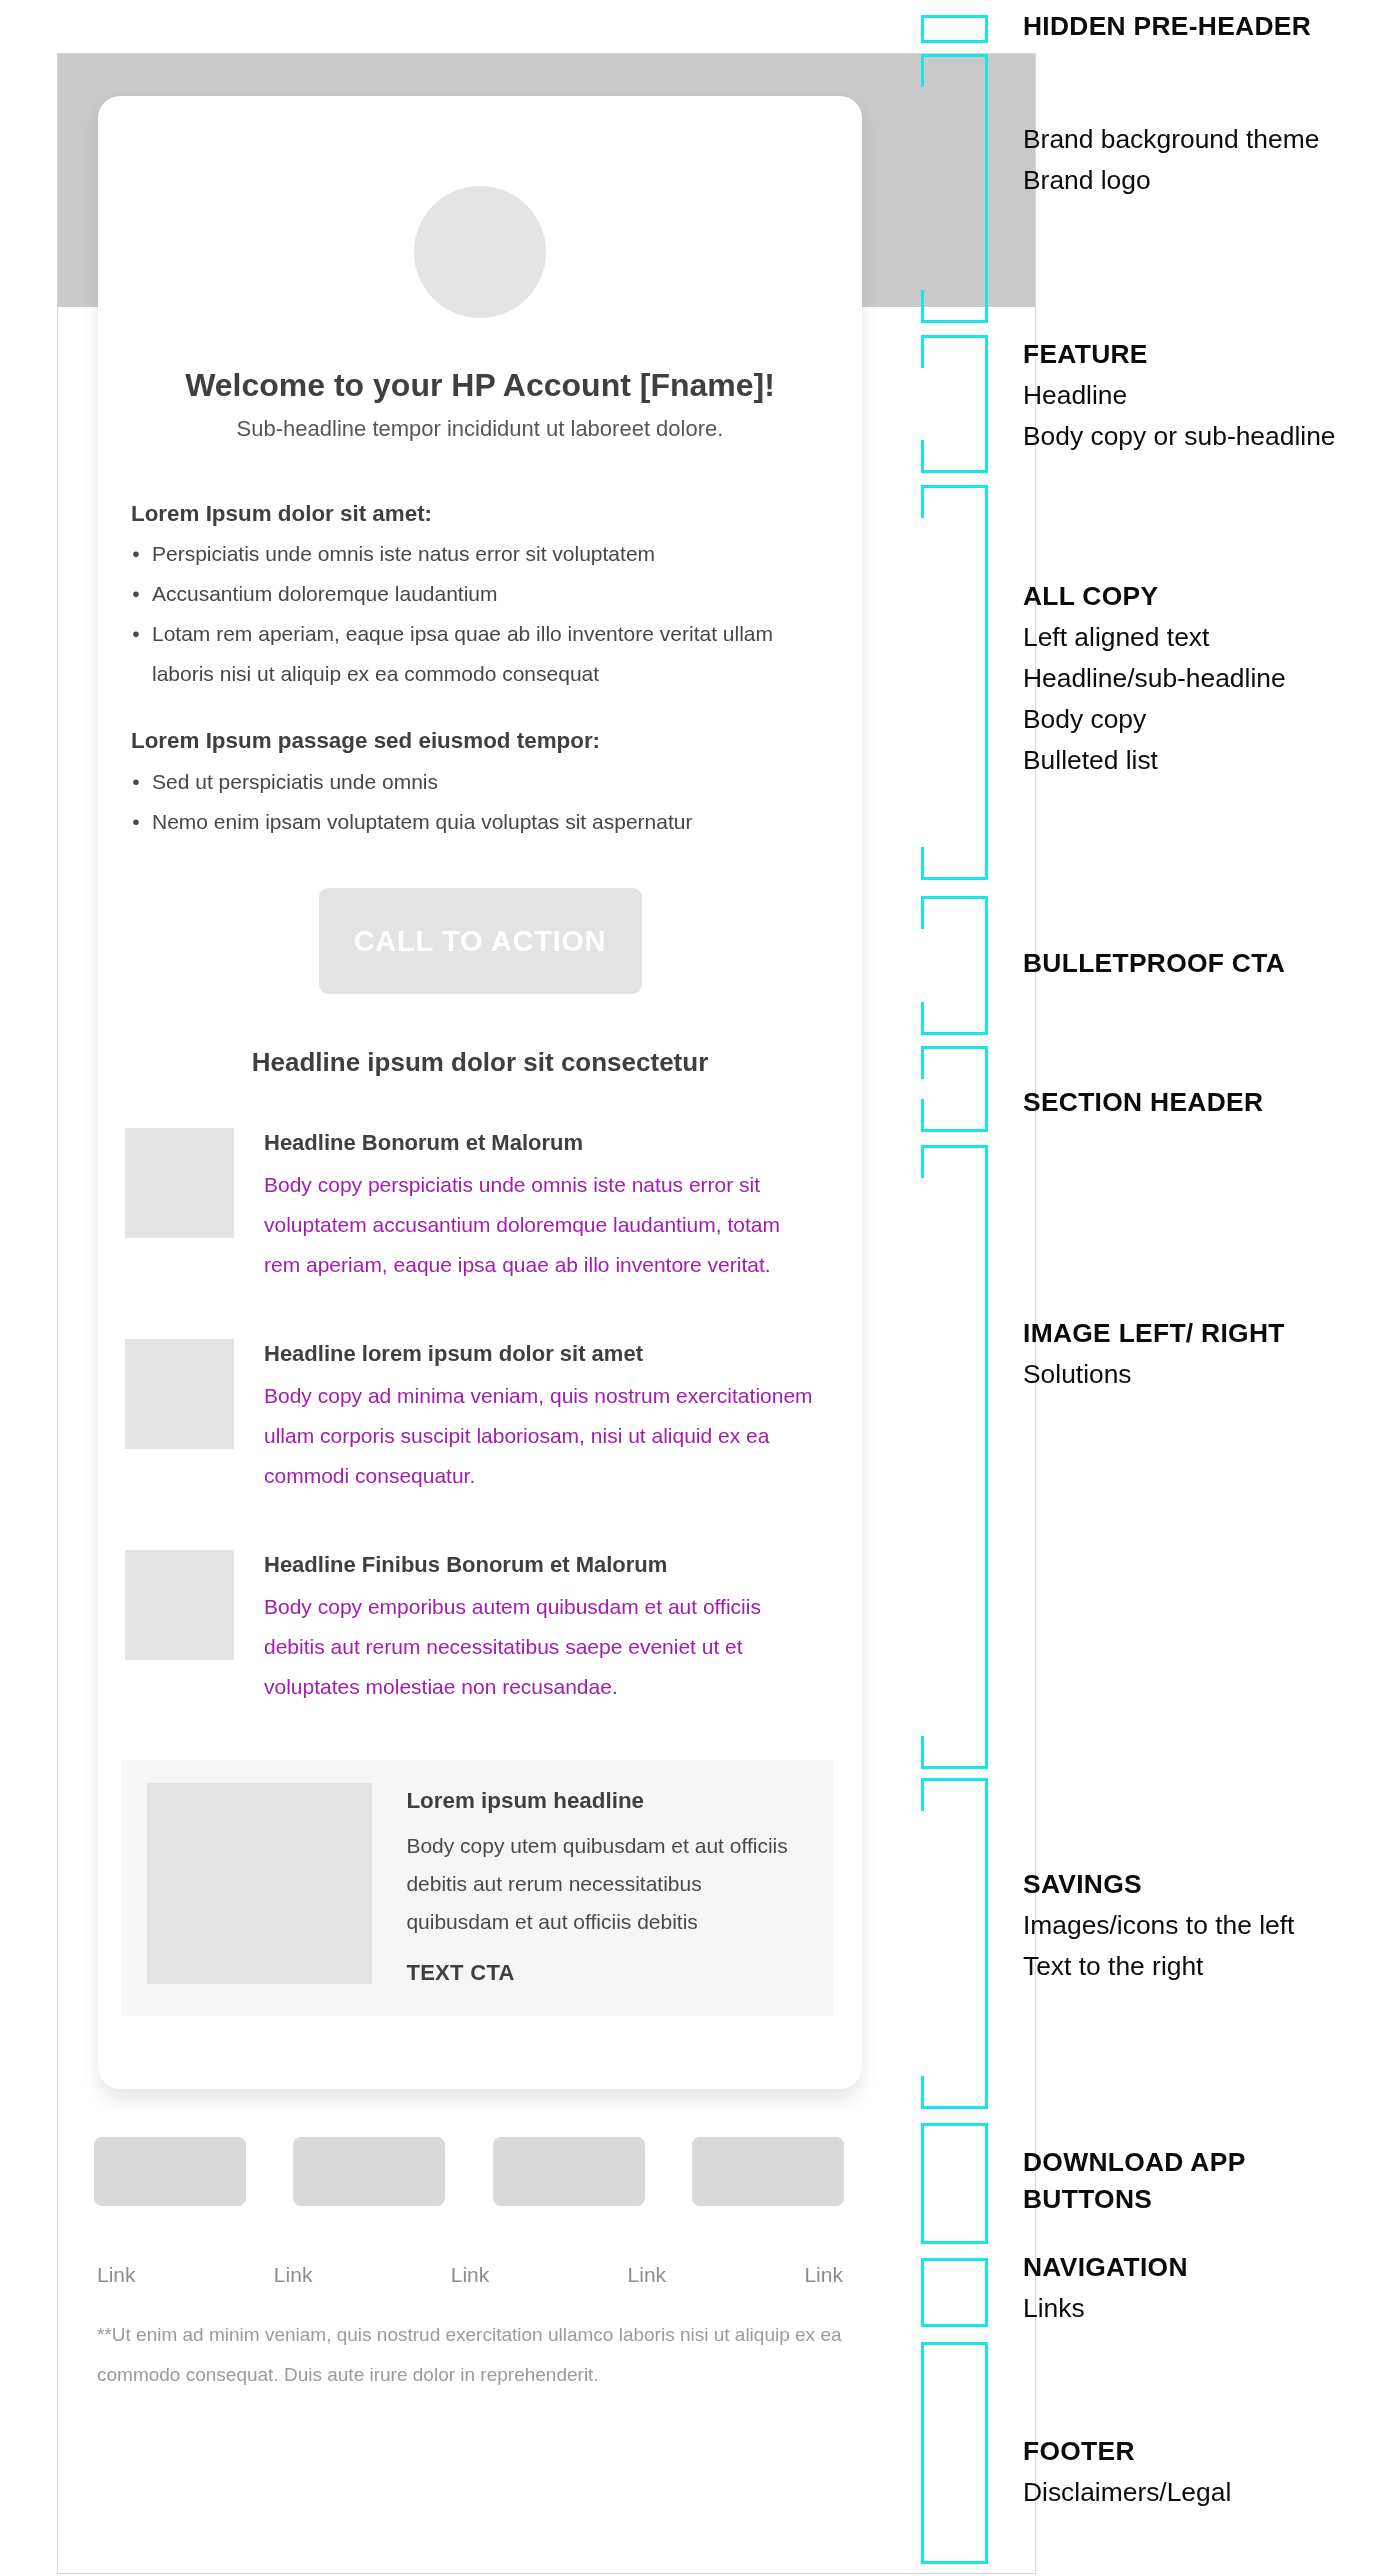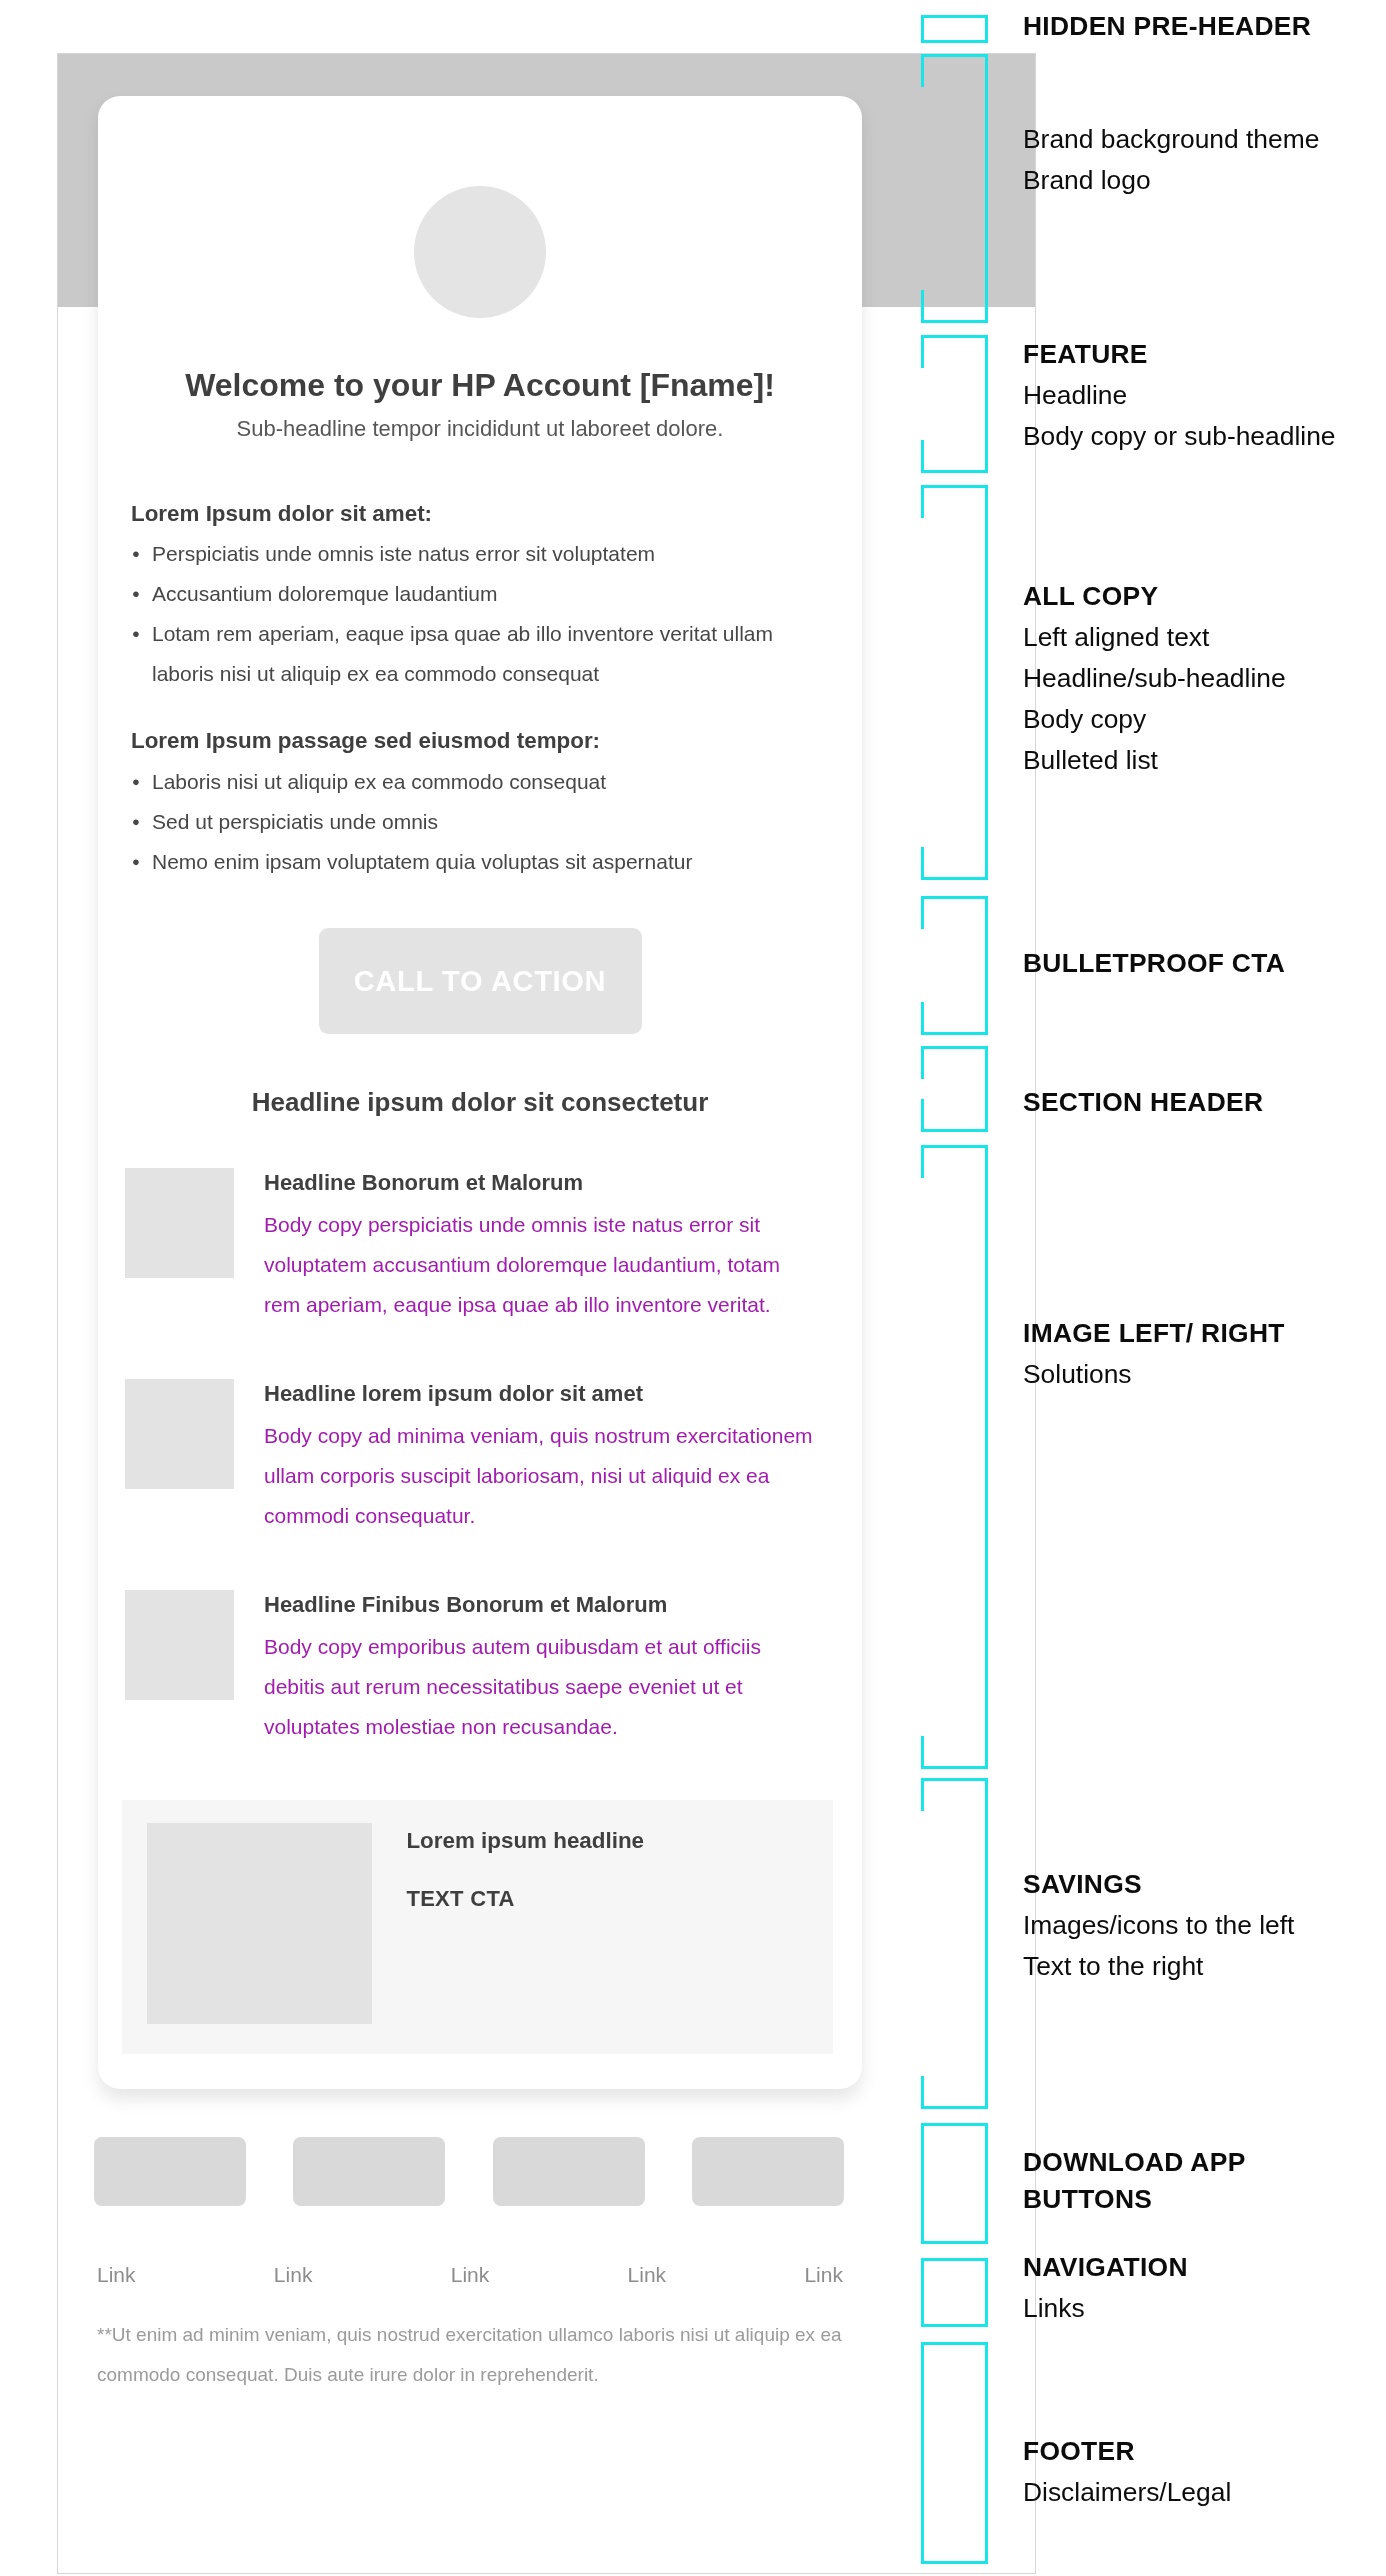--- a/index.html
+++ b/index.html
@@ -83,21 +83,20 @@
 
       <div class="copy">
         <h2>Lorem Ipsum dolor sit amet:</h2>
         <ul>
           <li>Perspiciatis unde omnis iste natus error sit voluptatem</li>
           <li>Accusantium doloremque laudantium</li>
           <li>Lotam rem aperiam, eaque ipsa quae ab illo inventore veritat ullam laboris nisi ut aliquip ex ea commodo consequat</li>
         </ul>
         <h2 class="second">Lorem Ipsum passage sed eiusmod tempor:</h2>
         <ul>
-          <li>Laboris nisi ut aliquip ex ea commodo consequat</li>
           <li>Sed ut perspiciatis unde omnis</li>
           <li>Nemo enim ipsam voluptatem quia voluptas sit aspernatur</li>
         </ul>
       </div>
 
       <div class="cta-row">
         <span class="cta">CALL TO ACTION</span>
       </div>
 
       <div class="section-h">Headline ipsum dolor sit consectetur</div>
@@ -123,20 +122,21 @@
             <h3>Headline Finibus Bonorum et Malorum</h3>
             <p>Body copy emporibus autem quibusdam et aut officiis debitis aut rerum necessitatibus saepe eveniet ut et voluptates molestiae non recusandae.</p>
           </div>
         </div>
       </div>
 
       <div class="savings">
         <div class="savings-img"></div>
         <div class="savings-text">
           <h3>Lorem ipsum headline</h3>
+          <p>Body copy utem quibusdam et aut officiis debitis aut rerum necessitatibus quibusdam et aut officiis debitis</p>
           <span class="text-cta">TEXT CTA</span>
         </div>
       </div>
     </div>
 
     <div class="apps">
       <div class="app-btn"></div>
       <div class="app-btn"></div>
       <div class="app-btn"></div>
       <div class="app-btn"></div>

